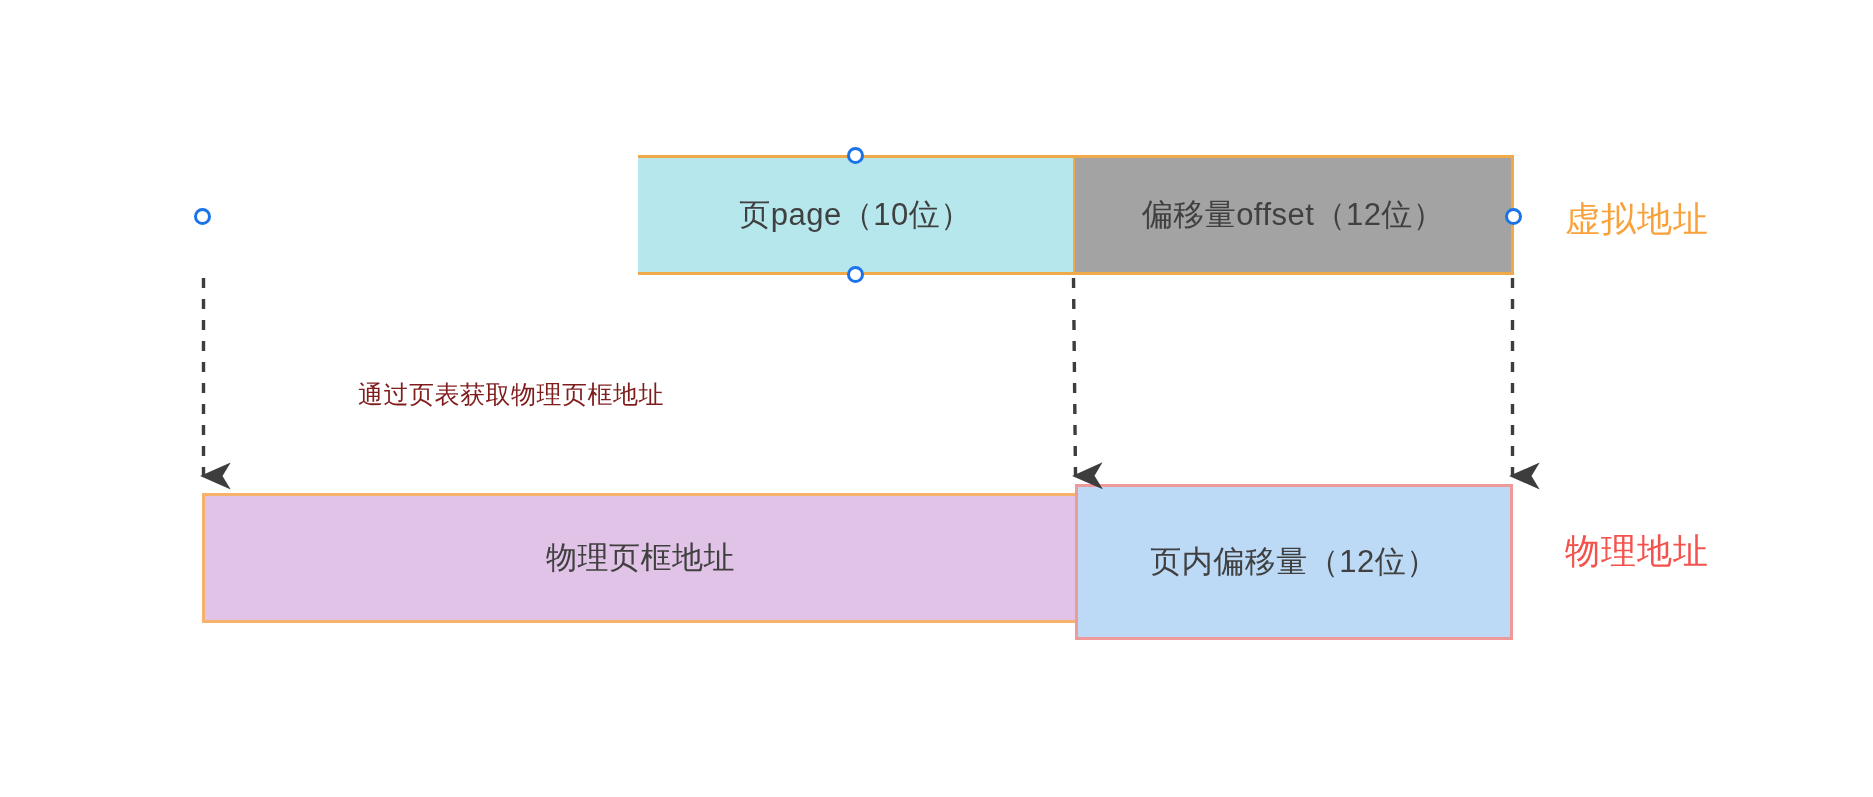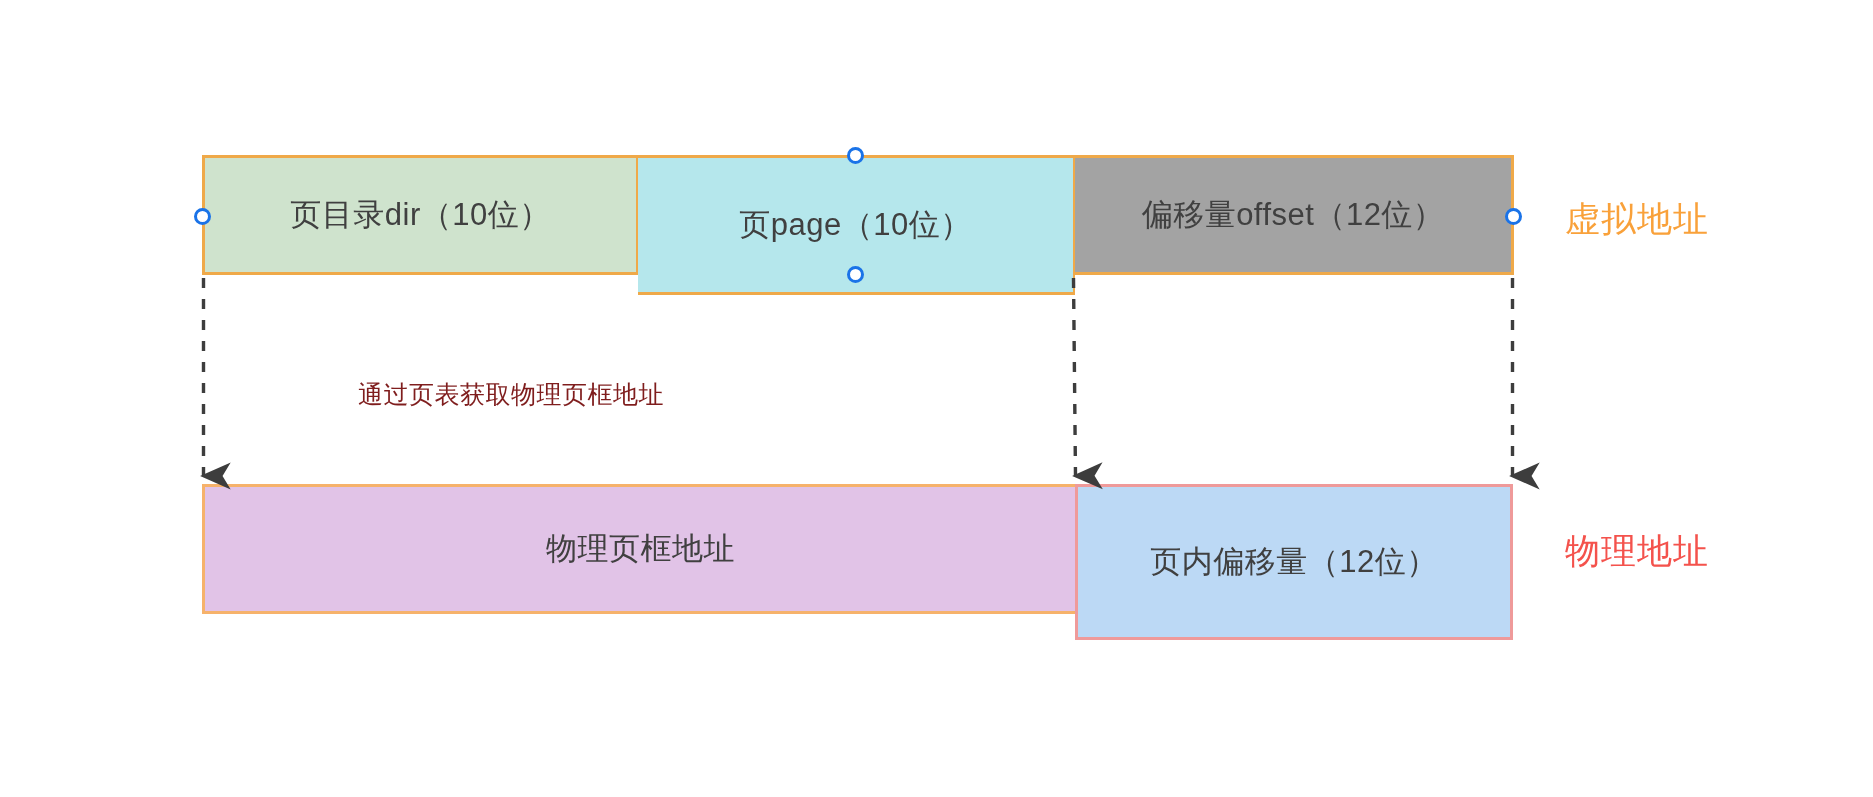--- a/index.html
+++ b/index.html
@@ -53,21 +53,21 @@
     width: 436px;
     height: 120px;
     background: #cfe3cd;
     border-left: 3px solid #efa949;
     border-right: 2px solid #efa949;
   }
   #va-page {
     left: 436px;
     top: 0px;
     width: 437px;
-    height: 140px;
+    height: 120px;
     background: #b5e7ec;
     border-right: 2px solid #efa949;
   }
   #va-offset {
     left: 873px;
     top: 0px;
     width: 439px;
     height: 120px;
     background: #a3a3a3;
     border-right: 3px solid #efa949;
@@ -76,21 +76,21 @@
   
   .pa-row {
     position: absolute;
     left: 202px;
     top: 484px;
     width: 1311px;
     height: 130px;
   }
   #pa-frame {
     left: 0px;
-    top: 0px;
+    top: 9px;
     width: 874px;
     height: 130px;
     background: #e1c3e7;
     border: 3px solid #f6b26b;
     border-right: none;
   }
   #pa-offset {
     left: 873px;
     top: 0px;
     width: 438px;
@@ -152,21 +152,20 @@
     letter-spacing: 0.5px;
     user-select: none;
   }
 </style>
 </head>
 <body>
 
 <div id="canvas">
 
   <div class="va-row">
-    <div class="cell va-cell" id="va-dir">页目录dir（10位）</div>
     <div class="cell va-cell" id="va-page">页page（10位）</div>
     <div class="cell va-cell" id="va-offset">偏移量offset（12位）</div>
   </div>
 
   <div class="pa-row">
     <div class="cell" id="pa-frame">物理页框地址</div>
     <div class="cell" id="pa-offset">页内偏移量（12位）</div>
   </div>
 
   <svg class="arrow-svg" viewBox="0 0 1873 797" xmlns="http://www.w3.org/2000/svg">

